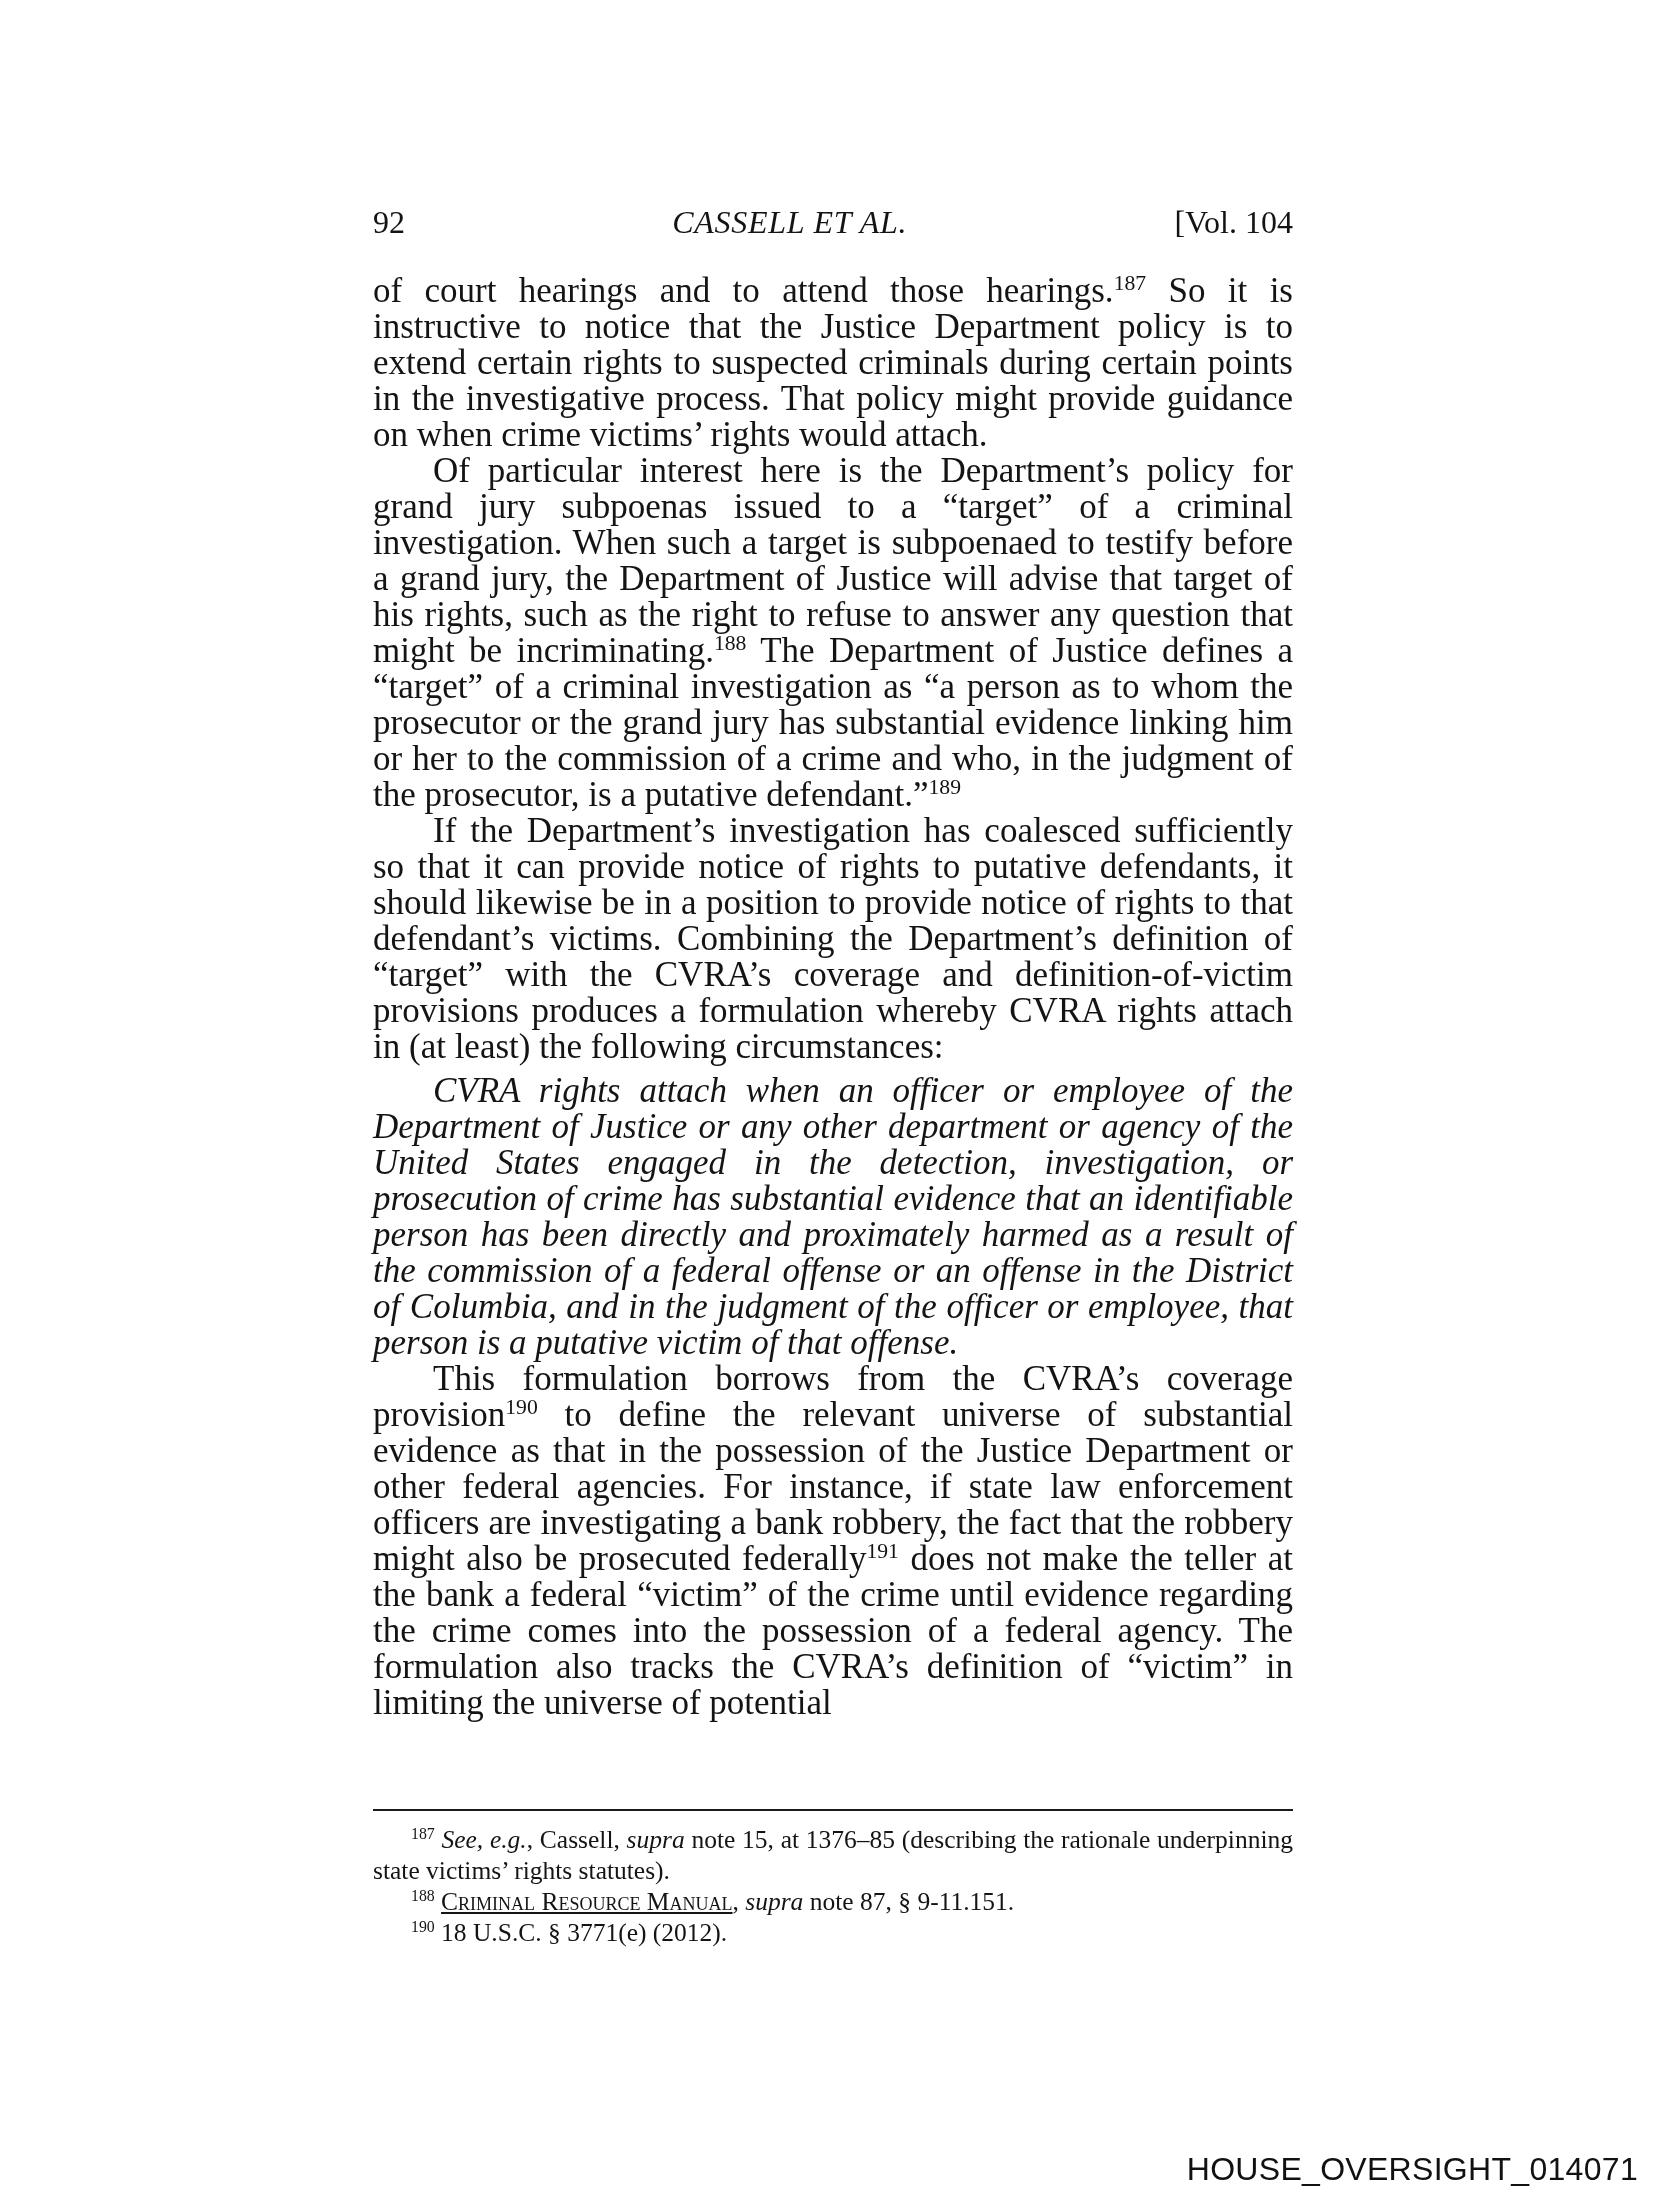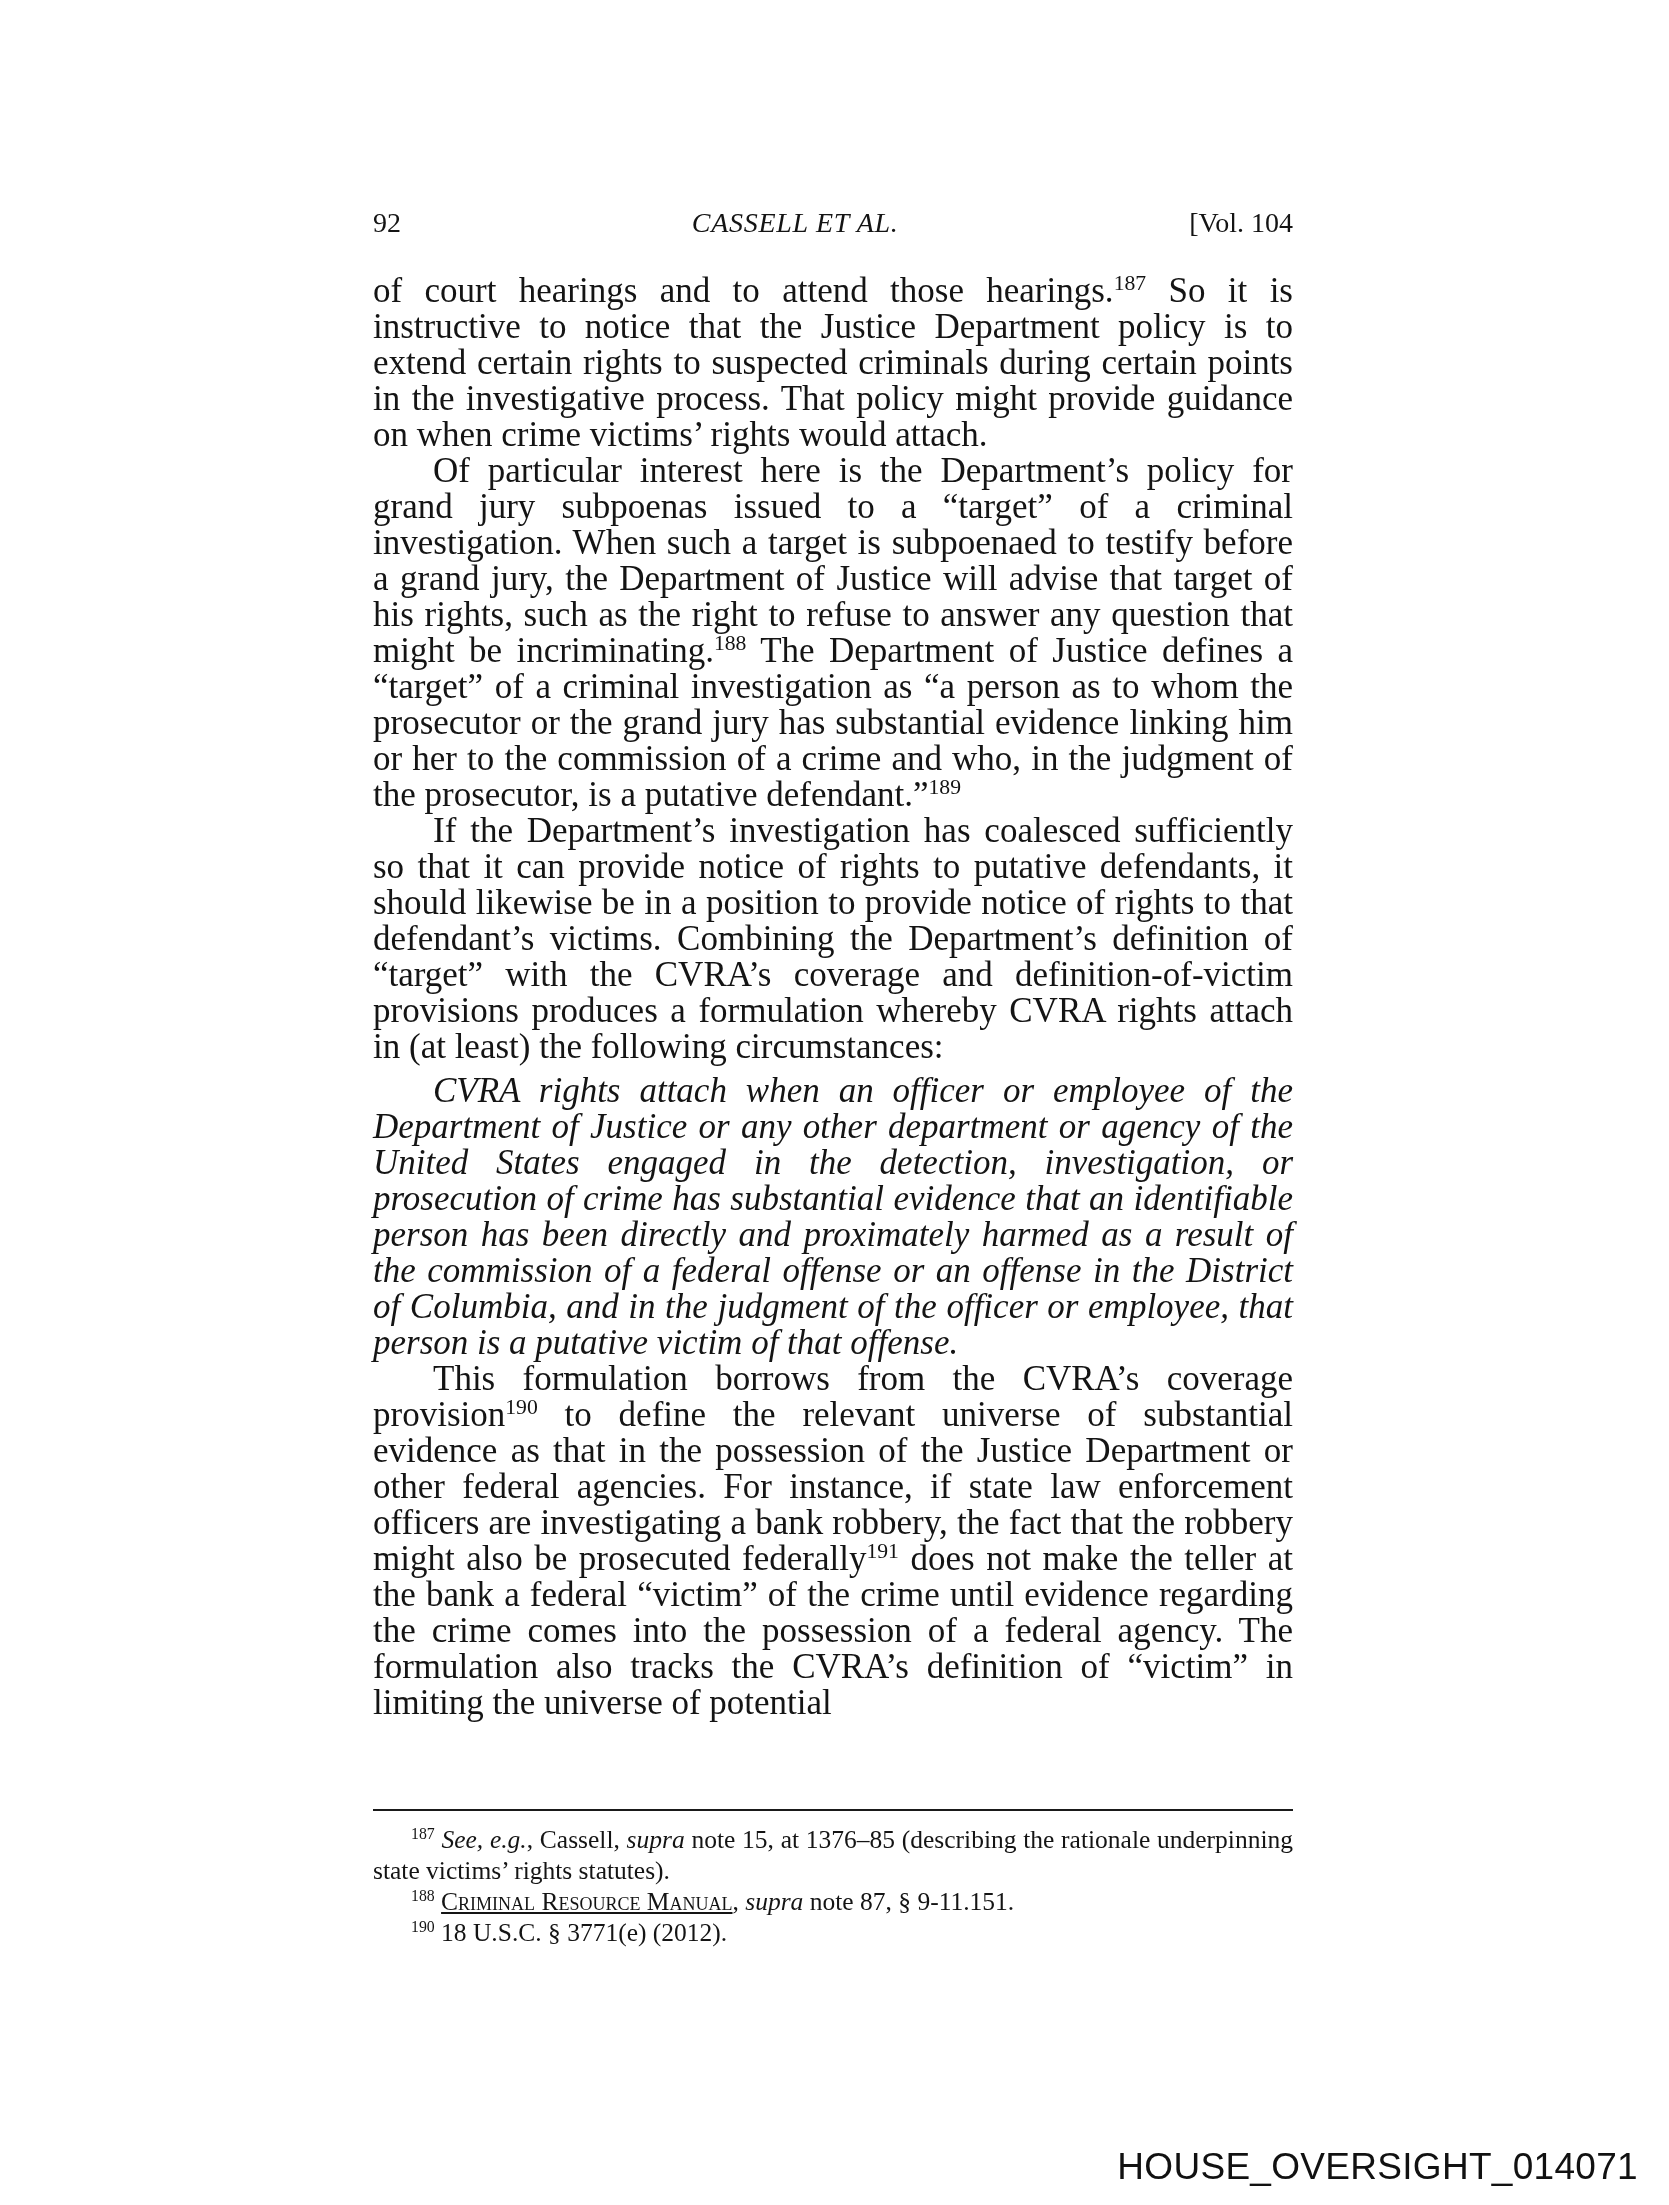--- a/index.html
+++ b/index.html
@@ -16,21 +16,21 @@
   .column {
     position: absolute;
     left: 373px;
     top: 206px;
     width: 920px;
   }
   .header {
     display: flex;
     justify-content: space-between;
     align-items: baseline;
-    font-size: 28px;
+    font-size: 32px;
     line-height: 33px;
   }
   .running-title { font-style: italic; letter-spacing: 0.7px; }
   .body-text {
     margin-top: 34px;
     font-size: 35px;
     line-height: 36px;
     text-align: justify;
   }
   .indent { text-indent: 60px; }
@@ -52,21 +52,21 @@
   .fn-rule {
     border-top: 2px solid #1a1a1a;
     margin-bottom: 13px;
   }
   .fn { text-indent: 38px; text-align: justify; }
   .bates {
     position: absolute;
     right: 31px;
     bottom: 17px;
     font-family: "Liberation Sans", sans-serif;
-    font-size: 37px;
+    font-size: 32px;
     color: #111111;
     letter-spacing: 0.3px;
   }
 </style>
 </head>
 <body>
 
 <div class="page">
   <div class="column">
 

